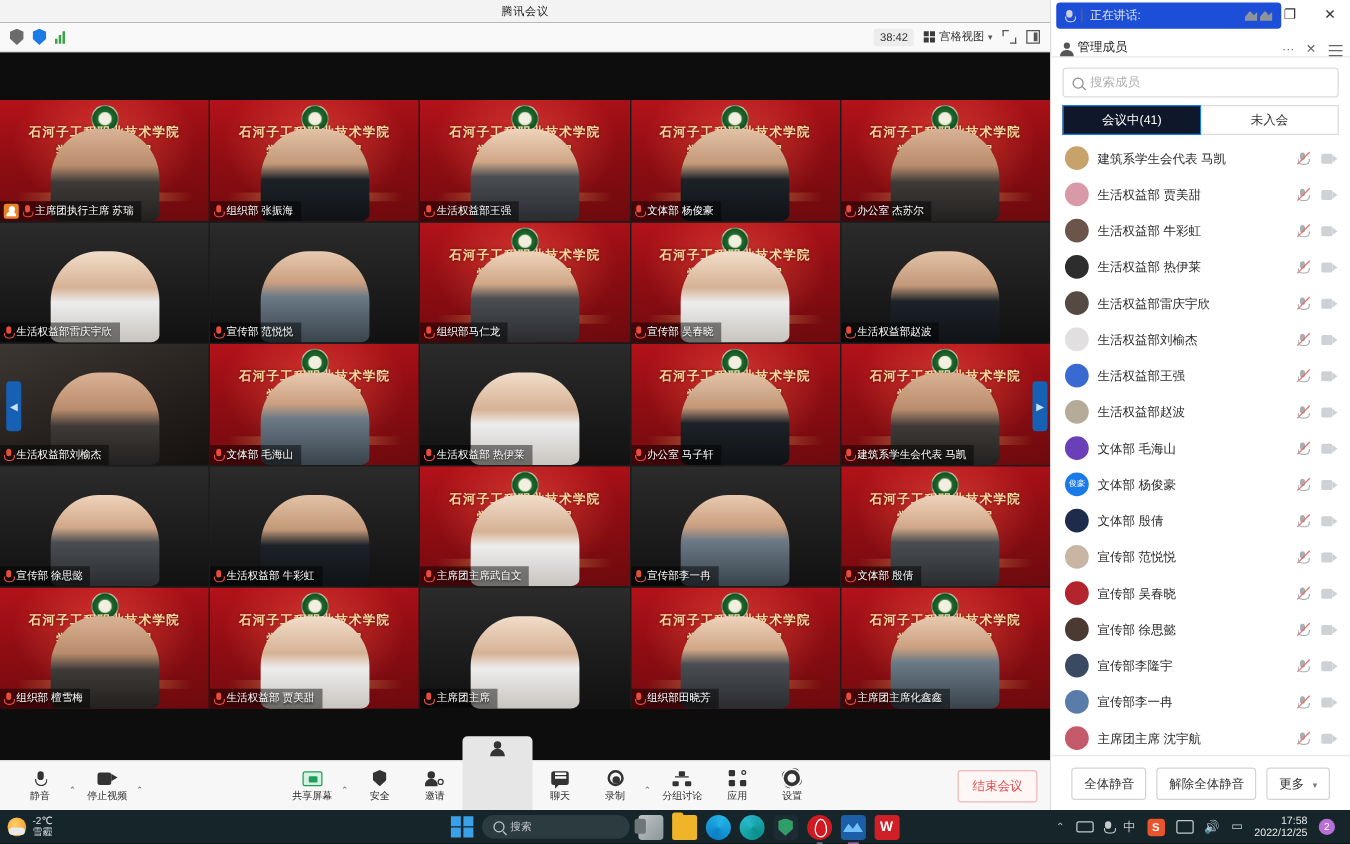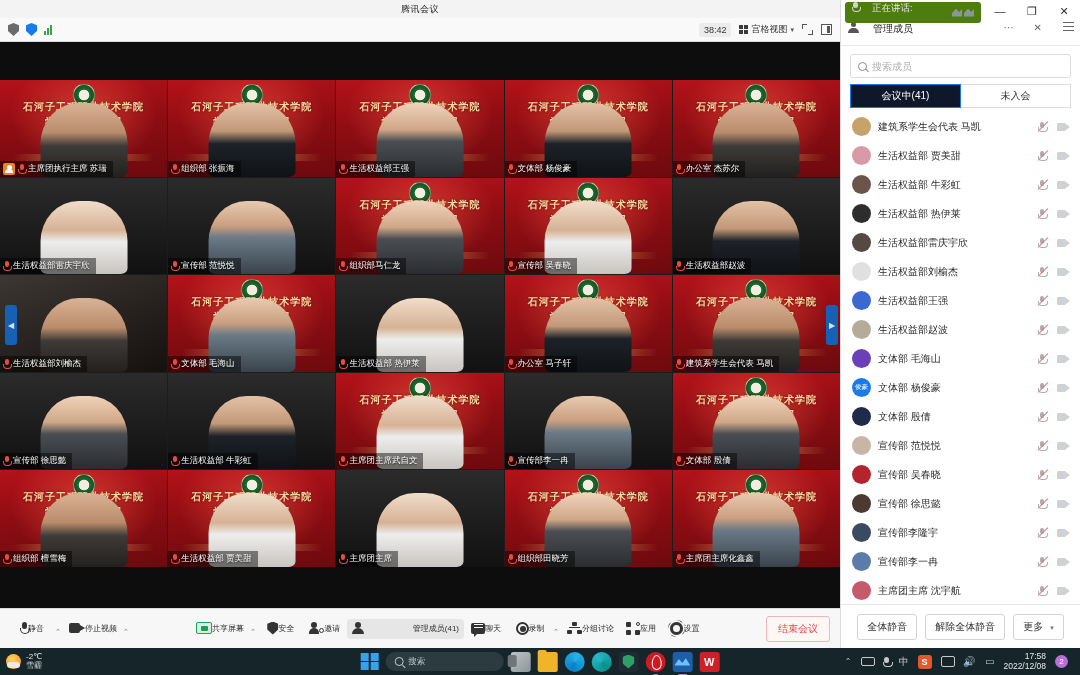--- a/index.html
+++ b/index.html
@@ -157,21 +157,21 @@
   .nav-arrow.right { right: 2px; }
 
   
   .mw-bottombar {
     height: 40px; background: #f7f7f7; border-top: 1px solid #dcdcdc;
     display: flex; align-items: center; padding: 0 10px; flex: 0 0 auto;
     position: relative;
   }
   .bb-group { display: flex; align-items: center; }
   .bb-item {
-    display: flex; align-items: center; justify-content: center;
+    display: flex; flex-direction: column; align-items: center; justify-content: center;
     min-width: 44px; padding: 2px 5px; cursor: pointer; border-radius: 4px;
   }
   .bb-item.active { background: #e6e6e6; gap: 48px; }
   .bb-item .glyph { height: 15px; display:flex; align-items:center; justify-content:center; margin-bottom:1px; }
   .bb-item .lbl { font-size: 8px; color: #2d2d2d; white-space: nowrap; }
   .bb-caret { font-size: 7px; color: #777; margin: 6px 3px 0 1px; align-self: center; }
   .bb-spacer { flex: 1; }
   .end-btn {
     border: 1px solid #f0b7b7; color: #e44b4b; background: #fff6f6;
     font-size: 10px; padding: 5px 11px; border-radius: 3px; cursor: pointer;
@@ -220,22 +220,22 @@
   }
   .mp-wintop {
     height: 22px; background: #fff; display: flex; align-items: center;
     justify-content: flex-end; gap: 0; flex: 0 0 auto;
   }
   .win-btn {
     width: 32px; height: 22px; display: flex; align-items: center; justify-content: center;
     font-size: 11px; color: #333; cursor: pointer;
   }
   .mp-header {
-    height: 24px; display: flex; align-items: flex-start; padding: 0 6px;
-    border-bottom: 1px solid #e8e8e8; flex: 0 0 auto; gap: 14px;
+    height: 24px; display: flex; align-items: flex-end; padding: 0 6px;
+    border-bottom: 1px solid #e8e8e8; flex: 0 0 auto; gap: 3px;
   }
   .mp-header .mh-ico { width: 12px; height: 11px; position: relative; }
   .mp-header .mh-ico::before{content:'';position:absolute;left:3.5px;top:0;width:5px;height:5px;border-radius:50%;background:#555;}
   .mp-header .mh-ico::after{content:'';position:absolute;left:0.5px;bottom:0;width:11px;height:5px;border-radius:6px 6px 0 0;background:#555;}
   .mp-header .mh-title { font-size: 10px; color: #222; }
   .mp-header .sp { flex: 1; }
   .mp-header .mini { font-size: 10px; color: #666; cursor: pointer; padding: 0 3px; }
   .mp-header .hamb { width:11px; height:9px; border-top:1.4px solid #666; border-bottom:1.4px solid #666; position:relative; cursor:pointer; margin-left:4px;}
   .mp-header .hamb::after{content:'';position:absolute;left:0;top:3px;width:11px;height:1.4px;background:#666;}
 
@@ -281,22 +281,22 @@
     align-items: center; justify-content: center; gap: 8px; flex: 0 0 auto; background: #fff;
   }
   .f-btn {
     border: 1px solid #d4d4d4; background: #fff; font-size: 10px; color: #333;
     padding: 5px 9px; border-radius: 3px; cursor: pointer; white-space: nowrap;
   }
   .f-btn .cr { font-size: 7px; color: #777; margin-left: 4px; }
 
   
   .speaking-bar {
-    position: absolute; left: 845px; top: 2px; width: 136px; height: 21px;
-    background: #4d7c0f; border-radius: 3px; display: flex; 
+    position: absolute; left: 845px; top: 2px; width: 180px; height: 21px;
+    background: #1d4ed8; border-radius: 3px; display: flex; align-items: center;
     padding: 0 7px; gap: 6px; z-index: 20;
   }
   .sb-mic { width:7px;height:10px;position:relative;flex:0 0 auto;}
   .sb-mic::before{content:'';position:absolute;left:1px;top:0;width:5px;height:6px;background:#cfd3d7;border-radius:2.5px;}
   .sb-mic::after{content:'';position:absolute;left:0;top:5px;width:7px;height:4px;border:1.2px solid #cfd3d7;border-top:none;border-radius:0 0 4px 4px;}
   .sb-div { width:1px; height:11px; background:#5c6269; }
   .sb-txt { font-size: 9.5px; color: #e6e8ea; }
   .sb-wave { margin-left:auto; display:flex; align-items:center; gap:2px; }
   .sb-wave span { width:10px; height:8px; background:#8e949b; clip-path: polygon(0 60%,40% 0,70% 45%,100% 10%,100% 100%,0 100%); }
 
@@ -1046,19 +1046,19 @@
       <span class="tr-caret">⌃</span>
       <span class="tr-kbd"></span>
       <span class="tr-mic"></span>
       <span class="tr-ico">中</span>
       <span class="tr-snip">S</span>
       <span class="tr-monitor"></span>
       <span class="tr-ico">🔊</span>
       <span class="tr-ico">▭</span>
       <span class="tr-clock">
         <span class="t">17:58</span>
-        <span class="d">2022/12/08</span>
+        <span class="d">2022/12/25</span>
       </span>
       <span class="tr-badge">2</span>
     </div>
   </div>
 
 </div>
 
 </body></html>

